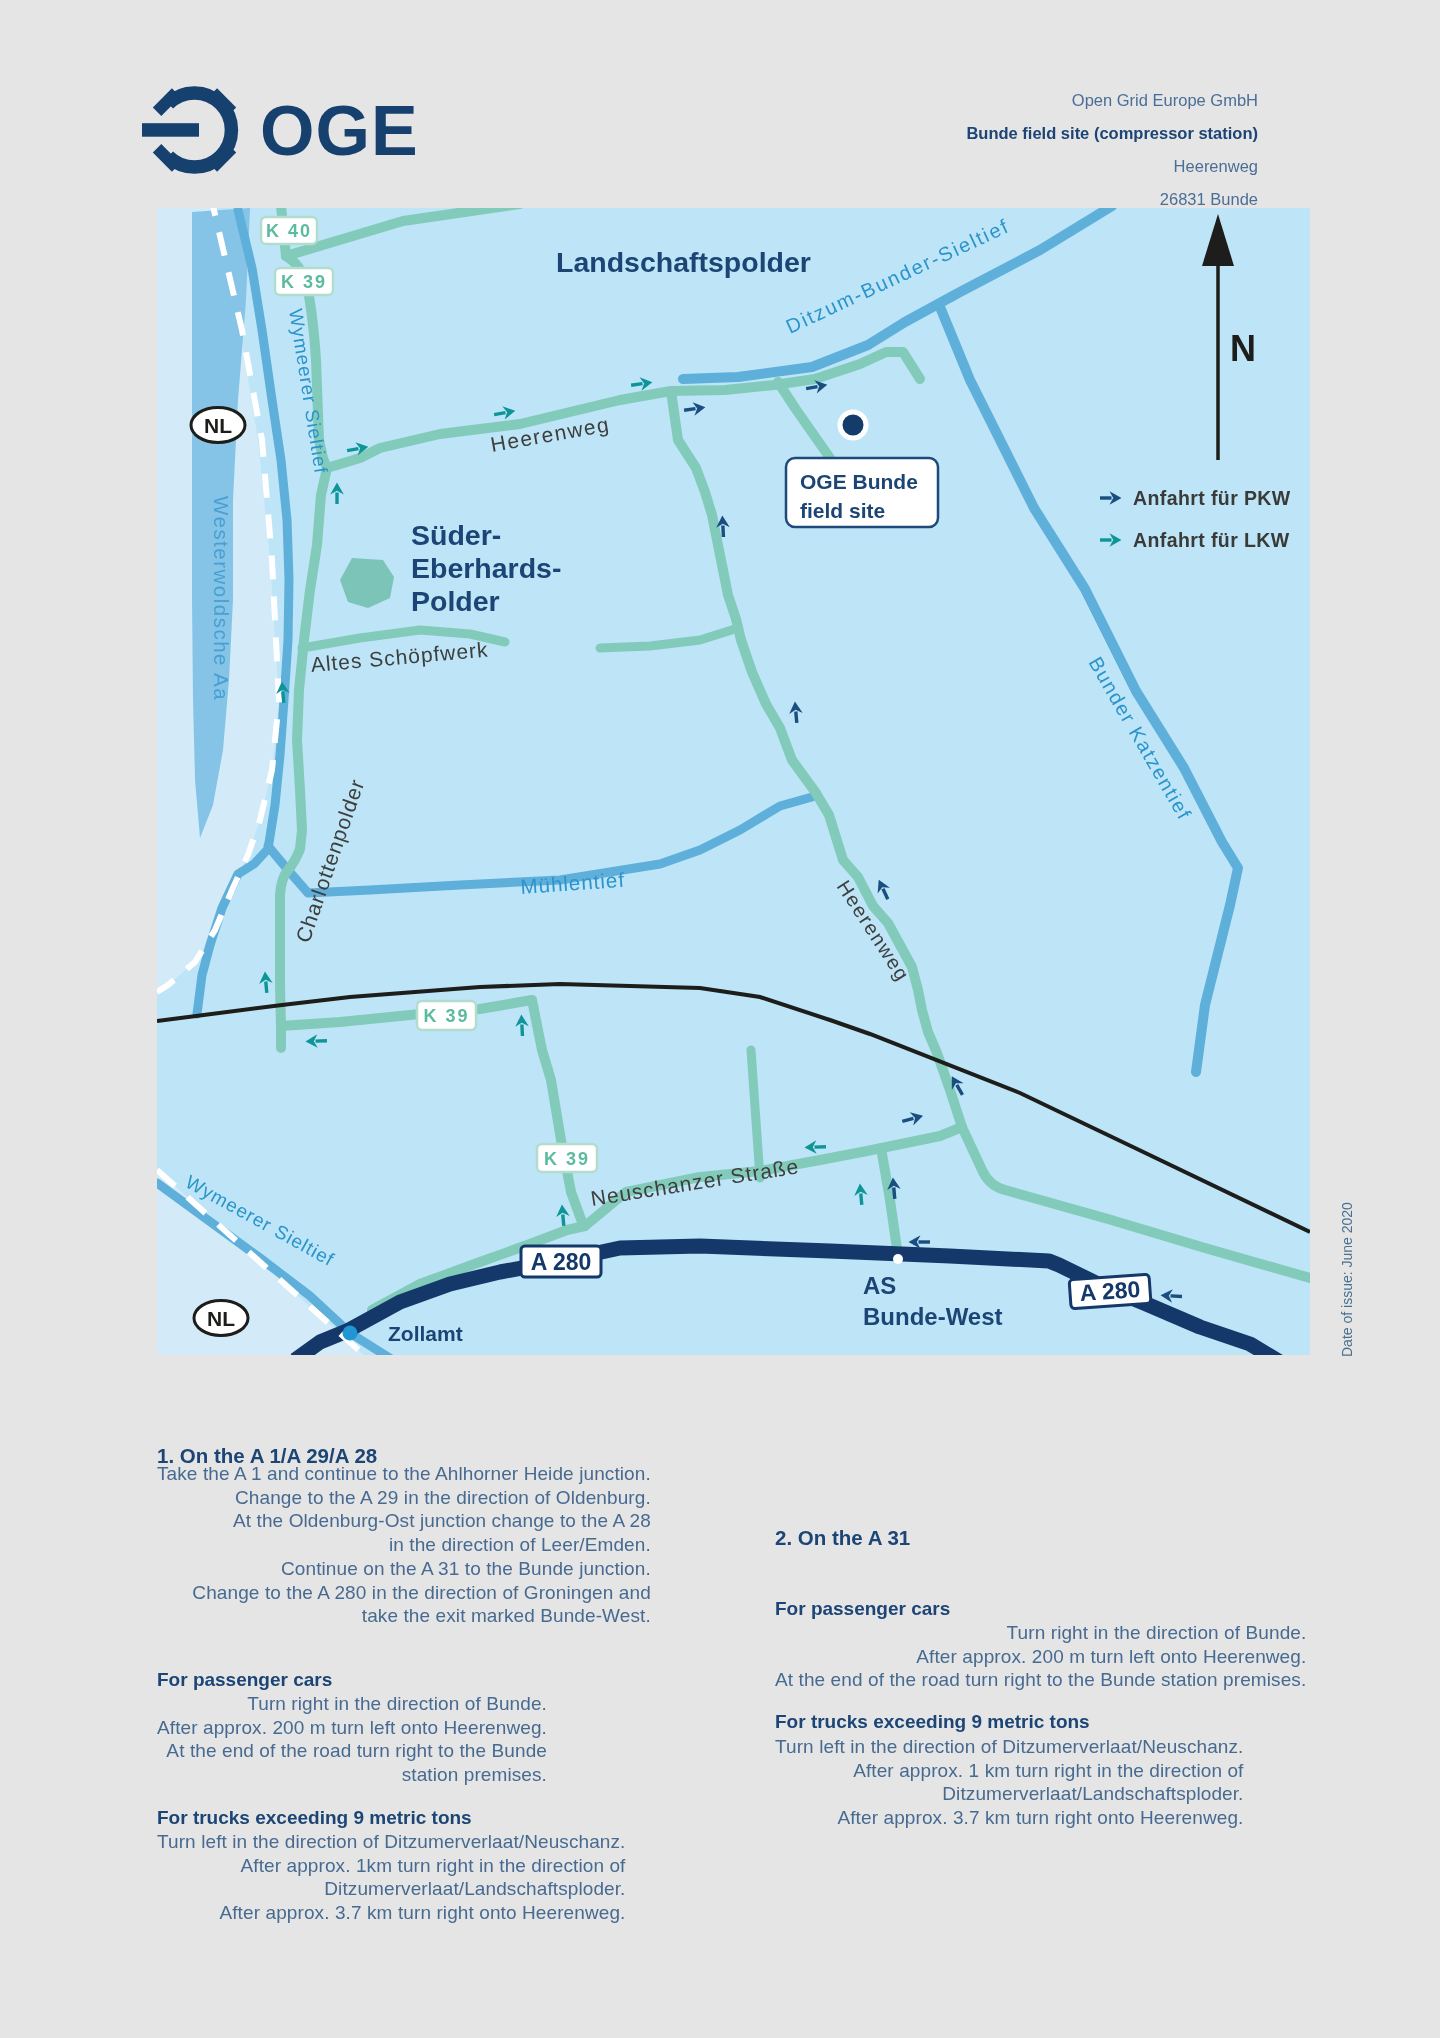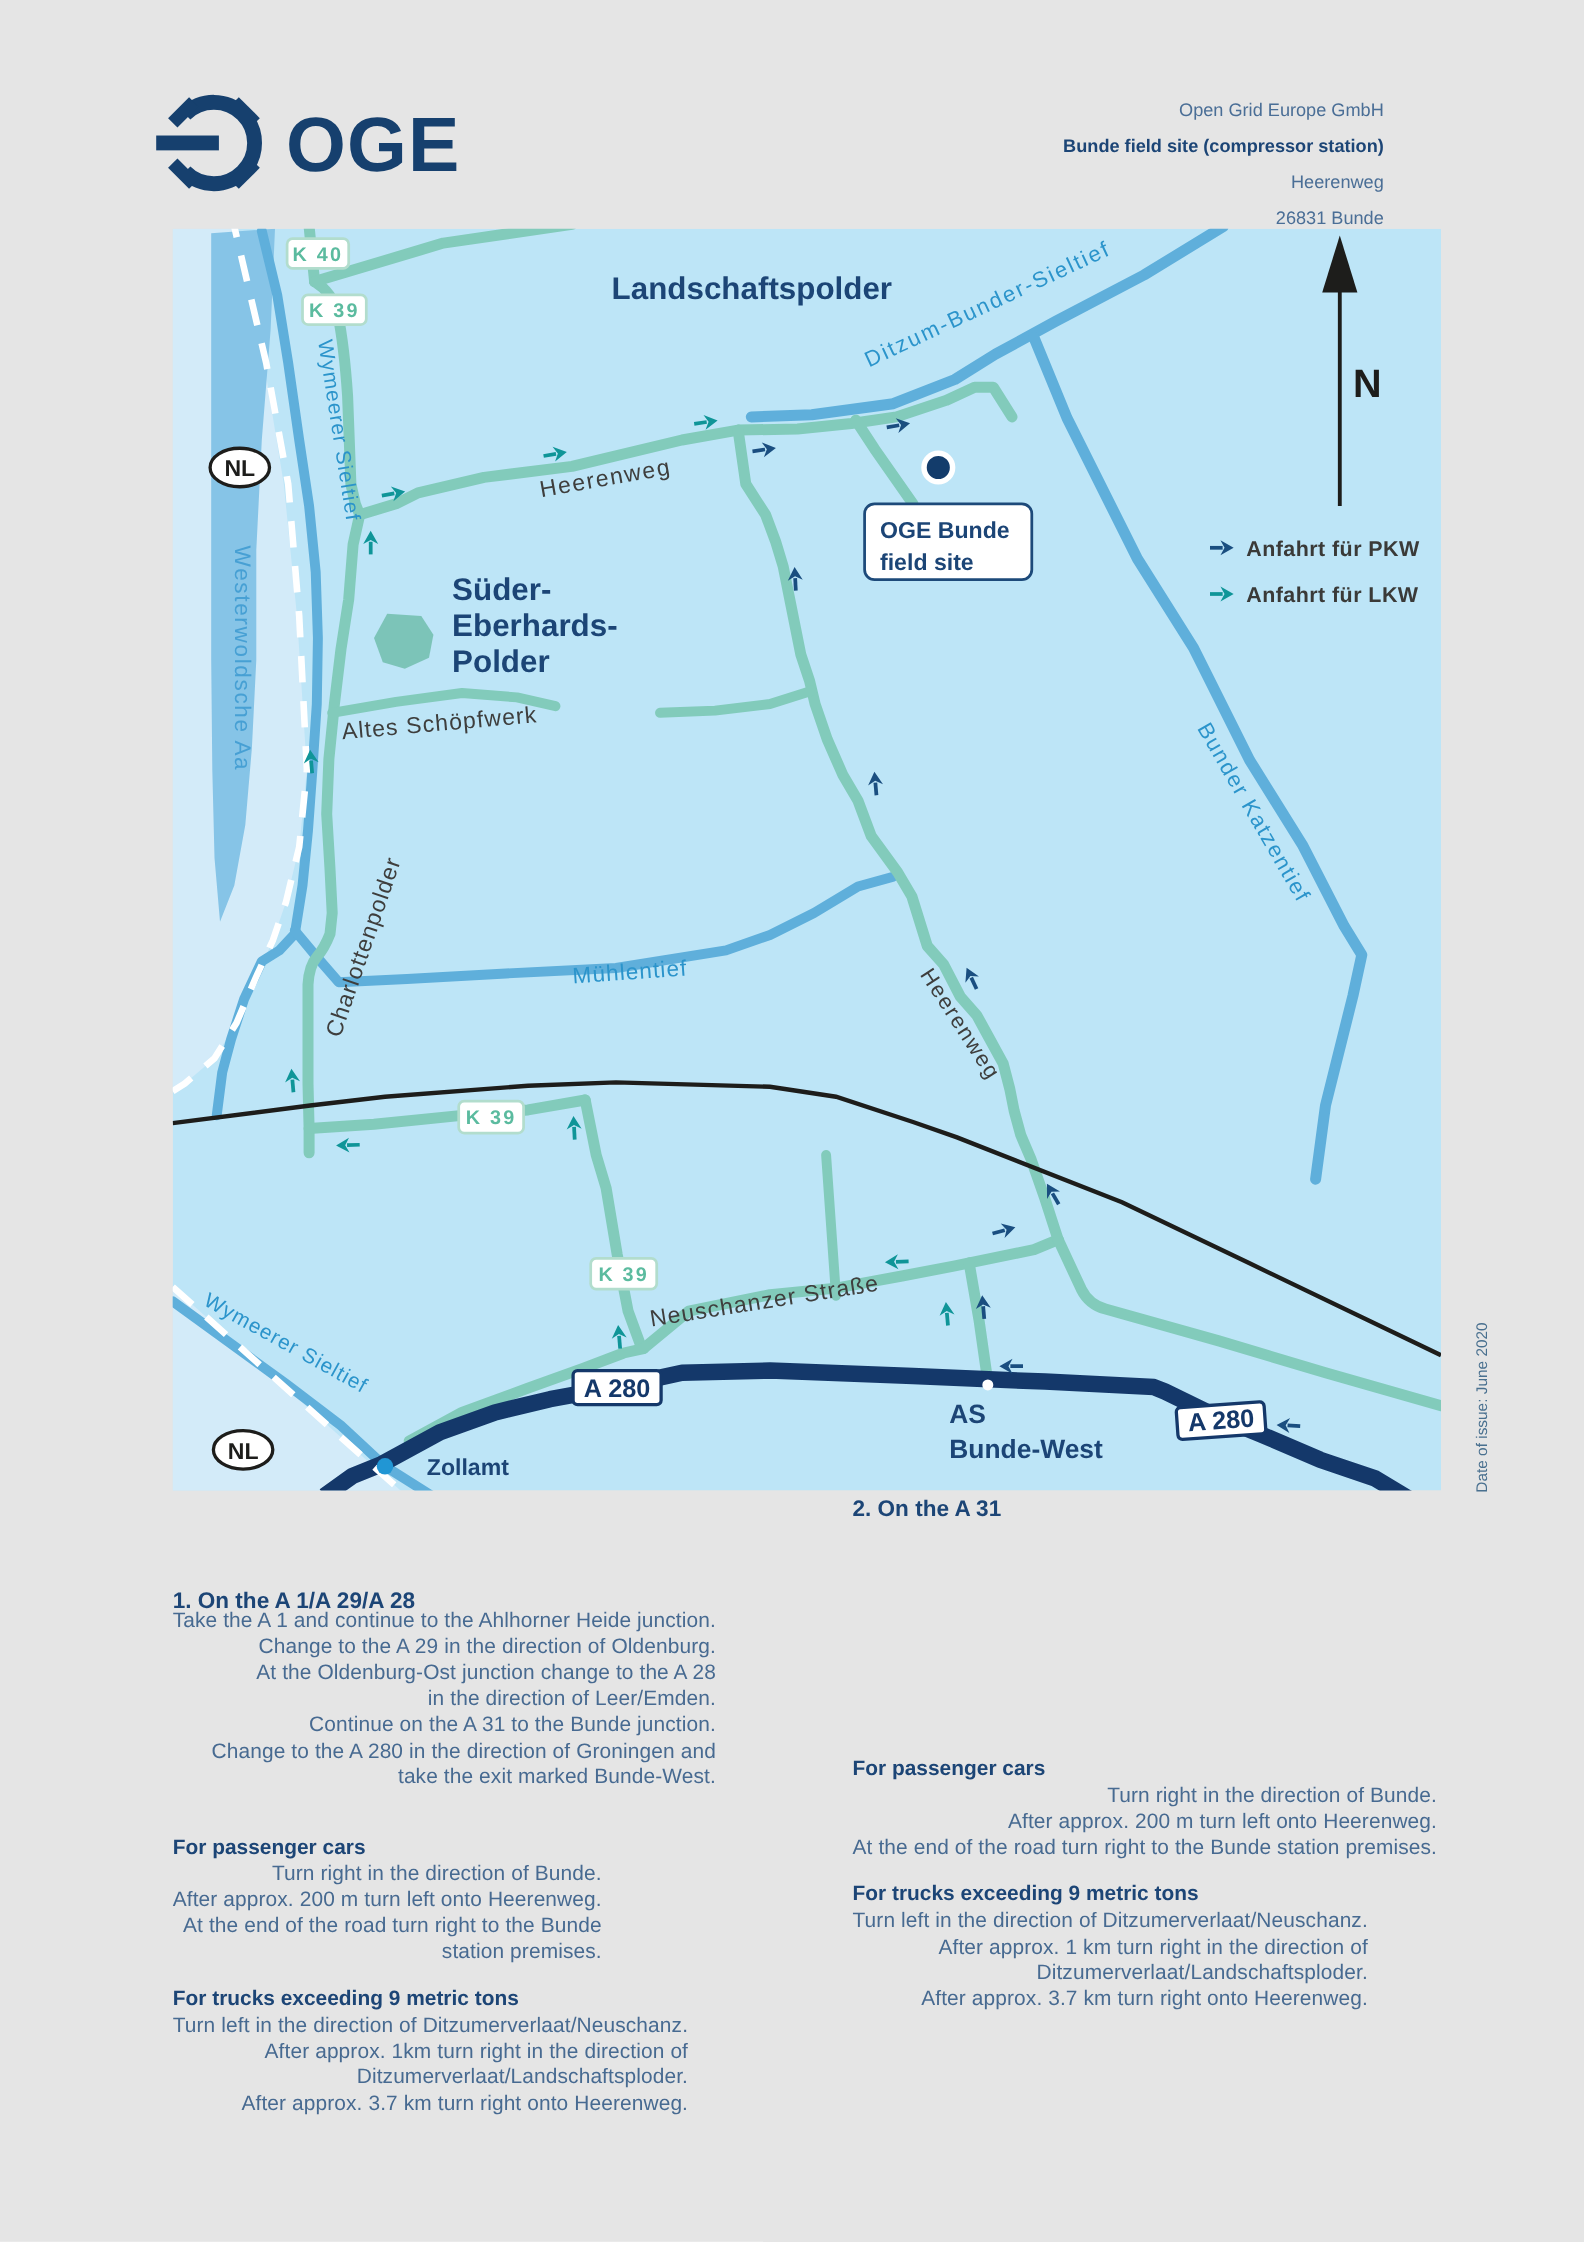--- a/index.html
+++ b/index.html
@@ -256,21 +256,21 @@
 After approx. 200 m turn left onto Heerenweg.<br>
 At the end of the road turn right to the Bunde<br>
 station premises.</div>
 
 <div class="abs bh" style="left:157px;top:1807px">For trucks exceeding 9 metric tons</div>
 <div class="abs bd" style="left:157px;top:1830px">Turn left in the direction of Ditzumerverlaat/Neuschanz.<br>
 After approx. 1km turn right in the direction of<br>
 Ditzumerverlaat/Landschaftsploder.<br>
 After approx. 3.7 km turn right onto Heerenweg.</div>
 
-<div class="abs hd" style="left:775px;top:1336px">2. On the A 31</div>
+<div class="abs hd" style="left:775px;top:1502px">2. On the A 31</div>
 
 
 <div class="abs bh" style="left:775px;top:1598px">For passenger cars</div>
 <div class="abs bd" style="left:775px;top:1621px">Turn right in the direction of Bunde.<br>
 After approx. 200 m turn left onto Heerenweg.<br>
 At the end of the road turn right to the Bunde station premises.</div>
 
 <div class="abs bh" style="left:775px;top:1711px">For trucks exceeding 9 metric tons</div>
 <div class="abs bd" style="left:775px;top:1735px">Turn left in the direction of Ditzumerverlaat/Neuschanz.<br>
 After approx. 1 km turn right in the direction of<br>

